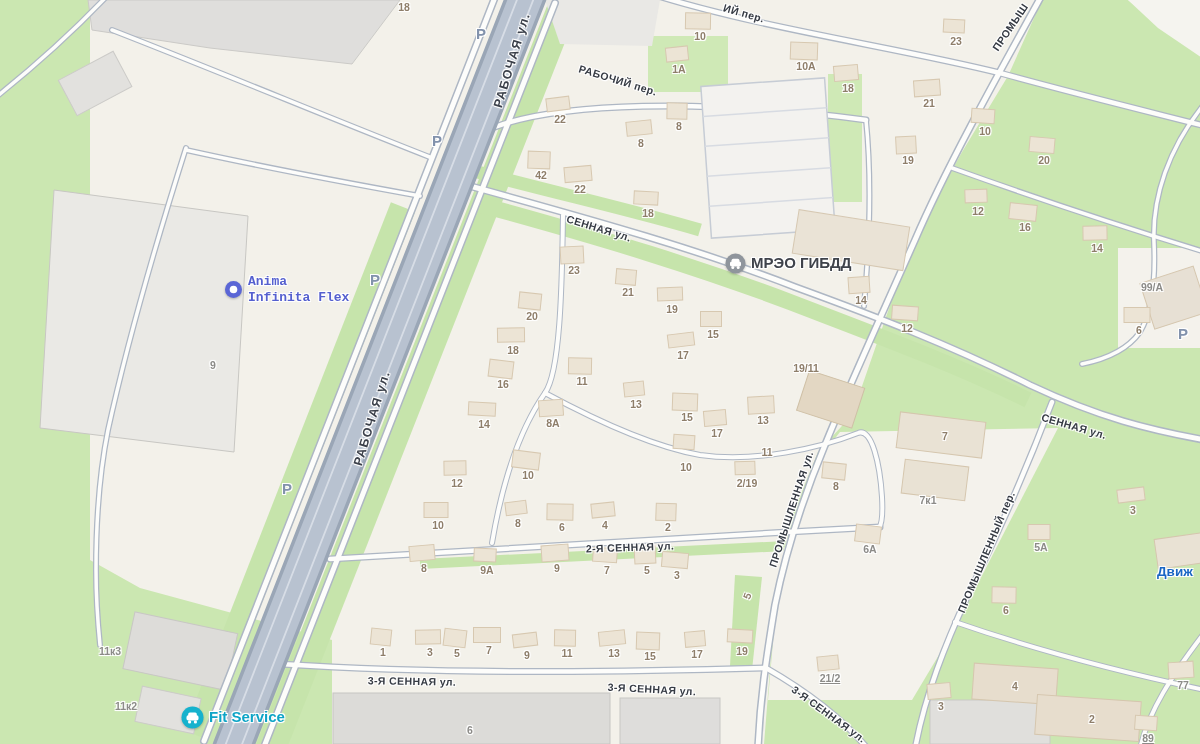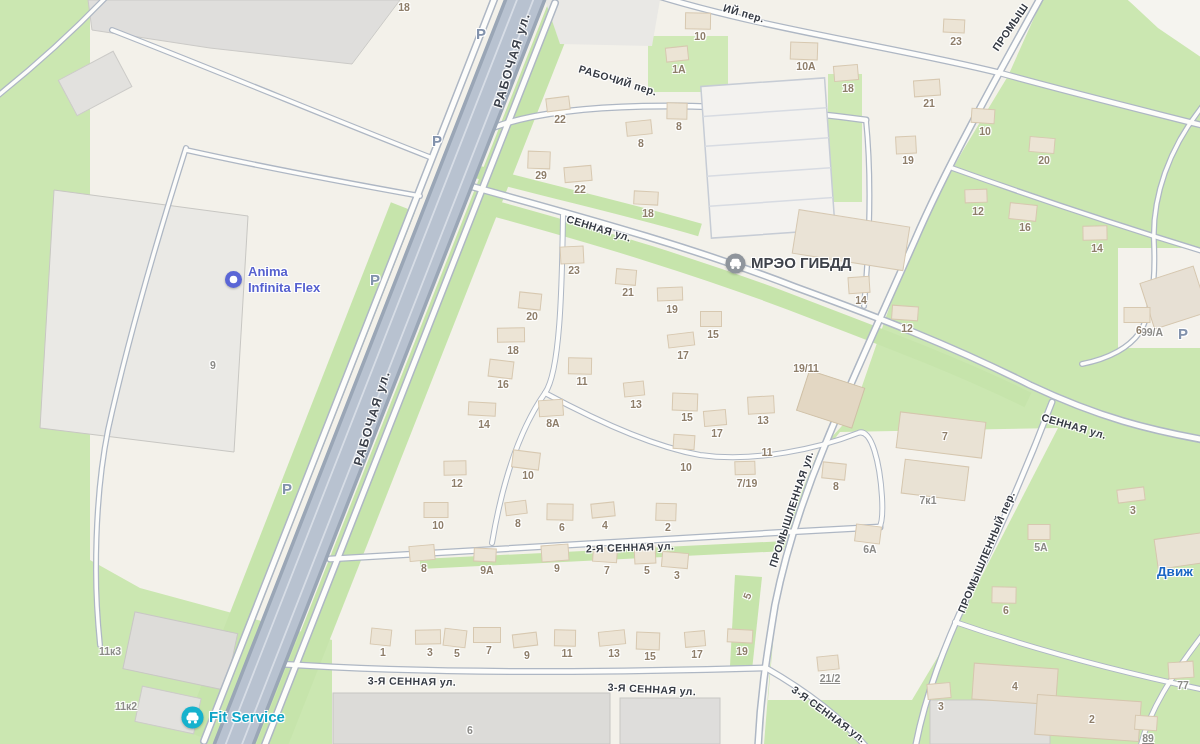--- a/index.html
+++ b/index.html
@@ -243,26 +243,26 @@
       <div class="addr" style="left: 806px; top: 66px; transform: translate(-50%, -50%);">10А</div>
       <div class="addr" style="left: 848px; top: 88px; transform: translate(-50%, -50%);">18</div>
       <div class="addr" style="left: 956px; top: 41px; transform: translate(-50%, -50%);">23</div>
       <div class="addr" style="left: 929px; top: 103px; transform: translate(-50%, -50%);">21</div>
       <div class="addr" style="left: 985px; top: 131px; transform: translate(-50%, -50%);">10</div>
       <div class="addr" style="left: 908px; top: 160px; transform: translate(-50%, -50%);">19</div>
       <div class="addr" style="left: 1044px; top: 160px; transform: translate(-50%, -50%);">20</div>
       <div class="addr" style="left: 978px; top: 211px; transform: translate(-50%, -50%);">12</div>
       <div class="addr" style="left: 1025px; top: 227px; transform: translate(-50%, -50%);">16</div>
       <div class="addr" style="left: 1097px; top: 248px; transform: translate(-50%, -50%);">14</div>
-      <div class="addr gray" style="left: 1152px; top: 287px; transform: translate(-50%, -50%); margin-top: 45px;">99/А</div>
+      <div class="addr gray" style="left: 1152px; top: 287px; transform: translate(-50%, -50%);">99/А</div>
       <div class="addr" style="left: 1139px; top: 330px; transform: translate(-50%, -50%);">6</div>
       <div class="addr" style="left: 560px; top: 119px; transform: translate(-50%, -50%);">22</div>
       <div class="addr" style="left: 679px; top: 126px; transform: translate(-50%, -50%);">8</div>
       <div class="addr" style="left: 641px; top: 143px; transform: translate(-50%, -50%);">8</div>
-      <div class="addr" style="left: 541px; top: 175px; transform: translate(-50%, -50%);">29</div>
+      <div class="addr" style="left: 541px; top: 175px; transform: translate(-50%, -50%);">42</div>
       <div class="addr" style="left: 580px; top: 189px; transform: translate(-50%, -50%);">22</div>
       <div class="addr" style="left: 648px; top: 213px; transform: translate(-50%, -50%);">18</div>
       <div class="addr" style="left: 861px; top: 300px; transform: translate(-50%, -50%);">14</div>
       <div class="addr" style="left: 907px; top: 328px; transform: translate(-50%, -50%);">12</div>
       <div class="addr" style="left: 574px; top: 270px; transform: translate(-50%, -50%);">23</div>
       <div class="addr" style="left: 628px; top: 292px; transform: translate(-50%, -50%);">21</div>
       <div class="addr" style="left: 672px; top: 309px; transform: translate(-50%, -50%);">19</div>
       <div class="addr" style="left: 532px; top: 316px; transform: translate(-50%, -50%);">20</div>
       <div class="addr" style="left: 513px; top: 350px; transform: translate(-50%, -50%);">18</div>
       <div class="addr" style="left: 503px; top: 384px; transform: translate(-50%, -50%);">16</div>
@@ -270,21 +270,21 @@
       <div class="addr" style="left: 683px; top: 355px; transform: translate(-50%, -50%);">17</div>
       <div class="addr" style="left: 582px; top: 381px; transform: translate(-50%, -50%);">11</div>
       <div class="addr" style="left: 636px; top: 404px; transform: translate(-50%, -50%);">13</div>
       <div class="addr" style="left: 687px; top: 417px; transform: translate(-50%, -50%);">15</div>
       <div class="addr" style="left: 717px; top: 433px; transform: translate(-50%, -50%);">17</div>
       <div class="addr" style="left: 484px; top: 424px; transform: translate(-50%, -50%);">14</div>
       <div class="addr" style="left: 553px; top: 423px; transform: translate(-50%, -50%);">8А</div>
       <div class="addr" style="left: 686px; top: 467px; transform: translate(-50%, -50%);">10</div>
       <div class="addr" style="left: 763px; top: 420px; transform: translate(-50%, -50%);">13</div>
       <div class="addr" style="left: 767px; top: 452px; transform: translate(-50%, -50%);">11</div>
-      <div class="addr" style="left: 747px; top: 483px; transform: translate(-50%, -50%);">7/19</div>
+      <div class="addr" style="left: 747px; top: 483px; transform: translate(-50%, -50%);">2/19</div>
       <div class="addr" style="left: 806px; top: 368px; transform: translate(-50%, -50%);">19/11</div>
       <div class="addr" style="left: 457px; top: 483px; transform: translate(-50%, -50%);">12</div>
       <div class="addr" style="left: 528px; top: 475px; transform: translate(-50%, -50%);">10</div>
       <div class="addr" style="left: 438px; top: 525px; transform: translate(-50%, -50%);">10</div>
       <div class="addr" style="left: 518px; top: 523px; transform: translate(-50%, -50%);">8</div>
       <div class="addr" style="left: 562px; top: 527px; transform: translate(-50%, -50%);">6</div>
       <div class="addr" style="left: 605px; top: 525px; transform: translate(-50%, -50%);">4</div>
       <div class="addr" style="left: 668px; top: 527px; transform: translate(-50%, -50%);">2</div>
       <div class="addr" style="left: 424px; top: 568px; transform: translate(-50%, -50%);">8</div>
       <div class="addr" style="left: 487px; top: 570px; transform: translate(-50%, -50%);">9А</div>
@@ -331,21 +331,21 @@
       <div class="street" style="left: 652px; top: 689px; transform: translate(-50%, -50%) rotate(3deg);">3-Я СЕННАЯ ул.</div>
       <div class="street" style="left: 829px; top: 714px; transform: translate(-50%, -50%) rotate(36deg);">3-Я СЕННАЯ ул.</div>
       <div class="street" style="left: 791px; top: 509px; transform: translate(-50%, -50%) rotate(-72deg);">ПРОМЫШЛЕННАЯ ул.</div>
       <div class="street" style="left: 986px; top: 552px; transform: translate(-50%, -50%) rotate(-67deg);">ПРОМЫШЛЕННЫЙ пер.</div>
       <div class="street" style="left: 1010px; top: 27px; transform: translate(-50%, -50%) rotate(-56deg);">ПРОМЫШ</div>
       <div class="p-mark" style="left: 481px; top: 33px;">P</div>
       <div class="p-mark" style="left: 437px; top: 140px;">P</div>
       <div class="p-mark" style="left: 375px; top: 279px;">P</div>
       <div class="p-mark" style="left: 287px; top: 488px;">P</div>
       <div class="p-mark" style="left: 1183px; top: 333px;">P</div>
-      <div class="poi" style="left: 224px; top: 264px;">
+      <div class="poi" style="left: 224px; top: 274px; font-family: Liberation Mono, monospace;">
         <span class="poi-icon">
           <svg width="19" height="19">
             <circle cx="9.5" cy="9.5" r="8.5" fill="#5b66d6"></circle>
             <circle cx="9.5" cy="9.5" r="3.8" fill="#fff"></circle>
           </svg>
         </span>
         <div class="poi-lines">
           <div class="poi-line" style="color: rgb(85, 96, 207); font-size: 13px;">Anima</div>
           <div class="poi-line" style="color: rgb(85, 96, 207); font-size: 13px;">Infinita Flex</div>
         </div>

